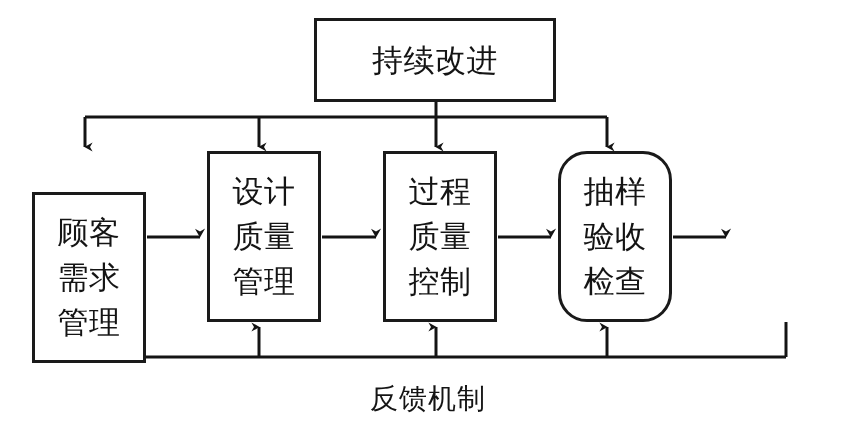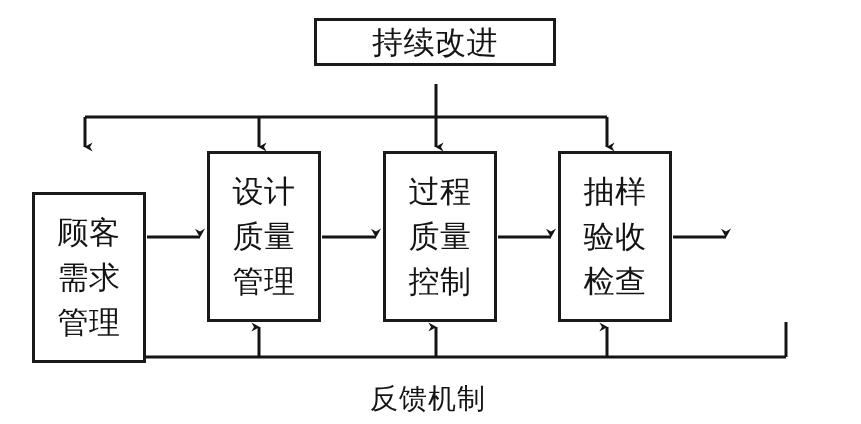--- a/index.html
+++ b/index.html
@@ -34,42 +34,42 @@
   }
   .node-label {
     font-family: "DejaVu Serif", "Liberation Serif", serif;
     color: #141414;
     letter-spacing: 0.5px;
   }
   .top-node {
     left: 314px;
     top: 18px;
     width: 242px;
-    height: 48px;
+    height: 84px;
   }
   .top-node .node-label {
     font-size: 31px;
     line-height: 34px;
     white-space: nowrap;
   }
   .row-node {
     top: 151px;
     width: 114px;
     height: 171px;
   }
   .row-node .node-label {
     font-size: 31px;
     line-height: 45px;
     width: 66px;
     word-break: break-all;
   }
   .rn0 { left: 32px; margin-top: 41px; }
   .rn1 { left: 207px; }
   .rn2 { left: 383px; }
-  .rn3 { left: 558px; }
+  .rn3 { left: 558px; border-radius: 29px; }
   .rn4 { left: 732px; }
 
   .footer-label {
     position: absolute;
     left: 0;
     top: 382px;
     width: 844px;
     text-align: center;
     font-size: 28px;
     line-height: 34px;

